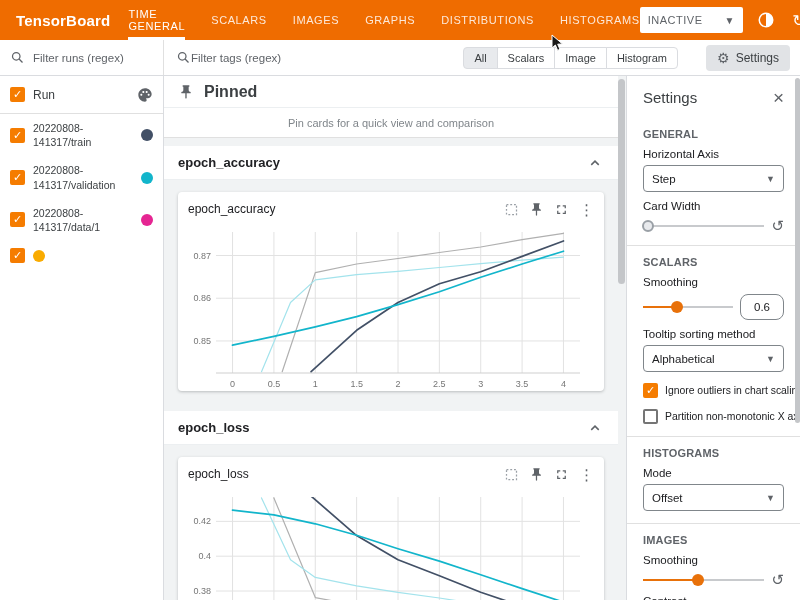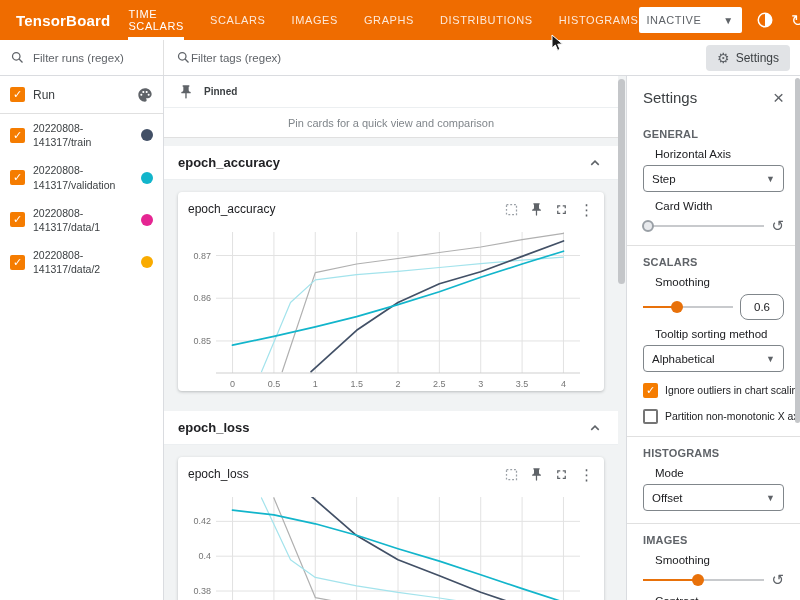--- a/index.html
+++ b/index.html
@@ -51,21 +51,21 @@
   .dot { width:12px; height:12px; border-radius:50%; flex:none; }
   .cb { width:15px; height:15px; border-radius:2px; background:#f57c00; color:#fff; font-size:11px;
         display:flex; align-items:center; justify-content:center; flex:none; }
   .cb.un { background:#fff; border:2px solid #757575; }
 
   
   .main { flex:1; background:#f1f3f4; position:relative; overflow:hidden; }
   .main-inner { margin-right:8px; }
   .pinned-header { background:#fff; height:32px; display:flex; align-items:center; gap:10px; padding:0 14px;
                    border-bottom:1px solid #eceff1; }
-  .pinned-header .txt { font-size:10px; font-weight:700; color:#3c4043; }
+  .pinned-header .txt { font-size:16px; font-weight:700; color:#3c4043; }
   .pinned-hint { background:#fff; height:30px; display:flex; align-items:center; justify-content:center;
                  font-size:11px; color:#80868b; border-bottom:1px solid #e0e0e0; }
   .gap { height:8px; }
   .sec-header { background:#fff; height:34px; display:flex; align-items:center; justify-content:space-between;
                 padding:0 14px; border-bottom:1px solid #eceff1; }
   .sec-title { font-size:13px; font-weight:700; color:#202124; }
   .card { background:#fff; margin:12px 14px; border-radius:4px; box-shadow:0 1px 3px rgba(60,64,67,.3); }
   .card-header { height:34px; display:flex; align-items:center; padding:0 10px; }
   .card-title { font-size:12px; color:#202124; flex:1; }
   .card-icons { display:flex; align-items:center; gap:10px; color:#5f6368; }
@@ -73,21 +73,21 @@
   .chart-svg { display:block; margin:0 6px 8px 2px; }
 
   .vscroll-thumb { position:absolute; top:3px; right:1px; width:7px; height:205px; background:#c4c6c9; border-radius:4px; }
 
   
   .panel { width:174px; background:#fff; border-left:1px solid #dadce0; padding:0 16px; overflow:hidden; position:relative; }
   .panel-title-row { height:42px; display:flex; align-items:center; justify-content:space-between; }
   .panel-title { font-size:15px; font-weight:500; color:#3c4043; }
   .close-x { font-size:19px; color:#5f6368; line-height:1; }
   .cap { font-size:11px; font-weight:700; color:#5f6368; letter-spacing:.2px; margin:10px 0 2px; }
-  .lbl { font-size:11.5px; color:#202124; margin:8px 12px 5px; }
+  .lbl { font-size:11.5px; color:#202124; margin:8px 0 5px; }
   .sel { height:27px; border:1px solid #80868b; border-radius:4px; display:flex; align-items:center;
          justify-content:space-between; padding:0 8px; font-size:11.5px; color:#202124; }
   .sel .caret { font-size:9px; color:#5f6368; }
   .slider-row { display:flex; align-items:center; gap:7px; margin:6px 0 4px; }
   .slider { position:relative; height:14px; flex:1; }
   .slider .track { position:absolute; top:6px; left:0; right:0; height:2px; background:#c8cacd; }
   .slider .fill { position:absolute; top:6px; left:0; height:2px; background:#e8710a; }
   .slider .thumb { position:absolute; top:1px; width:12px; height:12px; border-radius:50%; background:#e8710a; }
   .slider .thumb.min { background:#e8eaed; border:2px solid #9aa0a6; }
   .reset { font-size:15px; color:#5f6368; flex:none; line-height:1; }
@@ -104,21 +104,21 @@
   svg.ic { display:block; }
 </style>
 </head>
 <body>
 
 <div id="app">
 
   <div class="header">
     <div class="logo">TensorBoard</div>
     <div class="tabs">
-      <div class="tab active">TIME SCALARS</div>
+      <div class="tab active">TIME GENERAL</div>
       <div class="tab">SCALARS</div>
       <div class="tab">IMAGES</div>
       <div class="tab">GRAPHS</div>
       <div class="tab">DISTRIBUTIONS</div>
       <div class="tab">HISTOGRAMS</div>
     </div>
     <div class="hdr-right">
       <div class="status-select">
         <span>INACTIVE</span>
         <span class="caret">▼</span>
@@ -141,20 +141,26 @@
         <line x1="14.5" y1="14.5" x2="20" y2="20" stroke="#5f6368" stroke-width="2"></line>
       </svg>
       <input class="filter-input" placeholder="Filter runs (regex)" style="">
     </div>
     <div class="tb-mid">
       <svg class="ic" width="15" height="15" viewBox="0 0 24 24">
         <circle cx="10" cy="10" r="6" fill="none" stroke="#5f6368" stroke-width="2"></circle>
         <line x1="14.5" y1="14.5" x2="20" y2="20" stroke="#5f6368" stroke-width="2"></line>
       </svg>
       <input class="filter-input" placeholder="Filter tags (regex)" style="">
+      <div class="pillgroup">
+        <button class="pill selected">All</button>
+        <button class="pill">Scalars</button>
+        <button class="pill">Image</button>
+        <button class="pill">Histogram</button>
+      </div>
     </div>
     <div class="tb-right">
       <button class="settings-btn">
         <span class="gear">⚙</span>
         <span>Settings</span>
       </button>
     </div>
   </div>
 
   <div class="content">
@@ -177,21 +183,20 @@
         <span class="run-name">20220808-141317/validation</span>
         <span class="dot" style="background-color: rgb(18, 181, 203);"></span>
       </div>
       <div class="run-row">
         <span class="cb">✓</span>
         <span class="run-name">20220808-141317/data/1</span>
         <span class="dot" style="background-color: rgb(229, 37, 146);"></span>
       </div>
       <div class="run-row">
         <span class="cb">✓</span>
-        <span class="run-name">20220808-141317/data/2</span>
         <span class="dot" style="background-color: rgb(249, 171, 0);"></span>
       </div>
     </div>
 
     <div class="main">
       <div class="main-inner">
         <div class="pinned-header">
           <svg class="ic" width="16" height="16" viewBox="0 0 24 24">
             <path fill="#5f6368" d="M16 9V4h1V2H7v2h1v5c0 1.66-1.34 3-3 3v2h5.97v7l1 1 1-1v-7H19v-2c-1.66 0-3-1.34-3-3z"></path>
           </svg>

